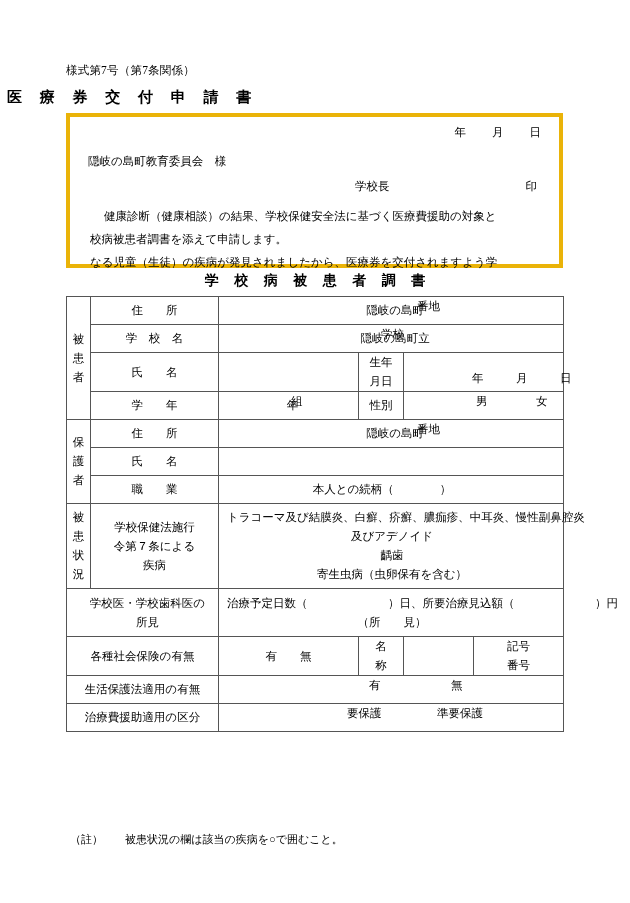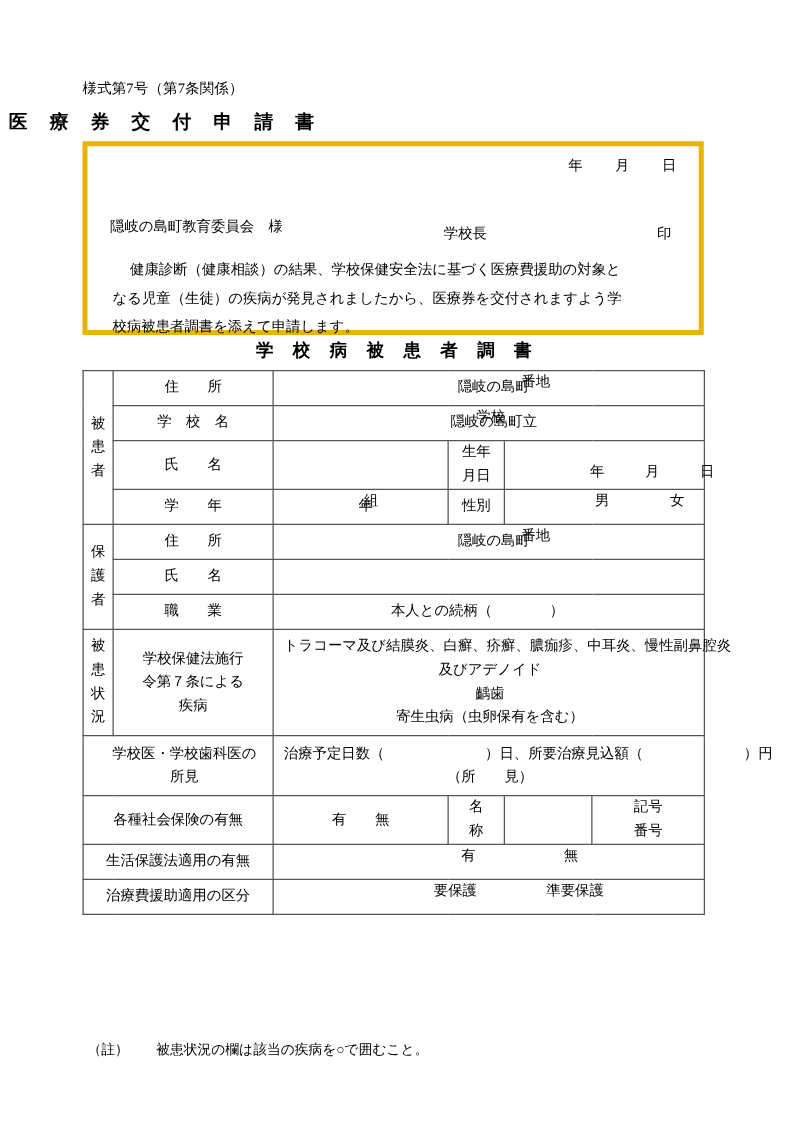--- a/index.html
+++ b/index.html
@@ -65,21 +65,20 @@
     white-space: nowrap;
   }
   .ymd-line span { display: inline-block; }
   .ymd-line .g { width: 26px; display: inline-block; }
   .addressee {
     position: absolute;
     left: 18px;
     top: 37px;
     font-size: 11.5px;
     white-space: nowrap;
-    margin-top: 20px;
   }
   .principal {
     position: absolute;
     left: 285px;
     top: 62px;
     font-size: 11.5px;
     white-space: nowrap;
   }
   .seal {
     position: absolute;
@@ -267,22 +266,22 @@
       <span>年</span><span class="g"></span><span>月</span><span class="g"></span><span>日</span>
     </div>
 
     <div class="addressee">隠岐の島町教育委員会　様</div>
 
     <div class="principal">学校長</div>
     <div class="seal">印</div>
 
     <div class="body-text">
       <p class="first">健康診断（健康相談）の結果、学校保健安全法に基づく医療費援助の対象と</p>
+      <p>校病被患者調書を添えて申請します。</p>
       <p>なる児童（生徒）の疾病が発見されましたから、医療券を交付されますよう学</p>
-      <p>校病被患者調書を添えて申請します。</p>
     </div>
   </div>
 
   <div class="survey-title">学 校 病 被 患 者 調 書</div>
 
   <table class="main">
     <colgroup>
       <col style="width:24px">
       <col style="width:128px">
       <col style="width:140px">

